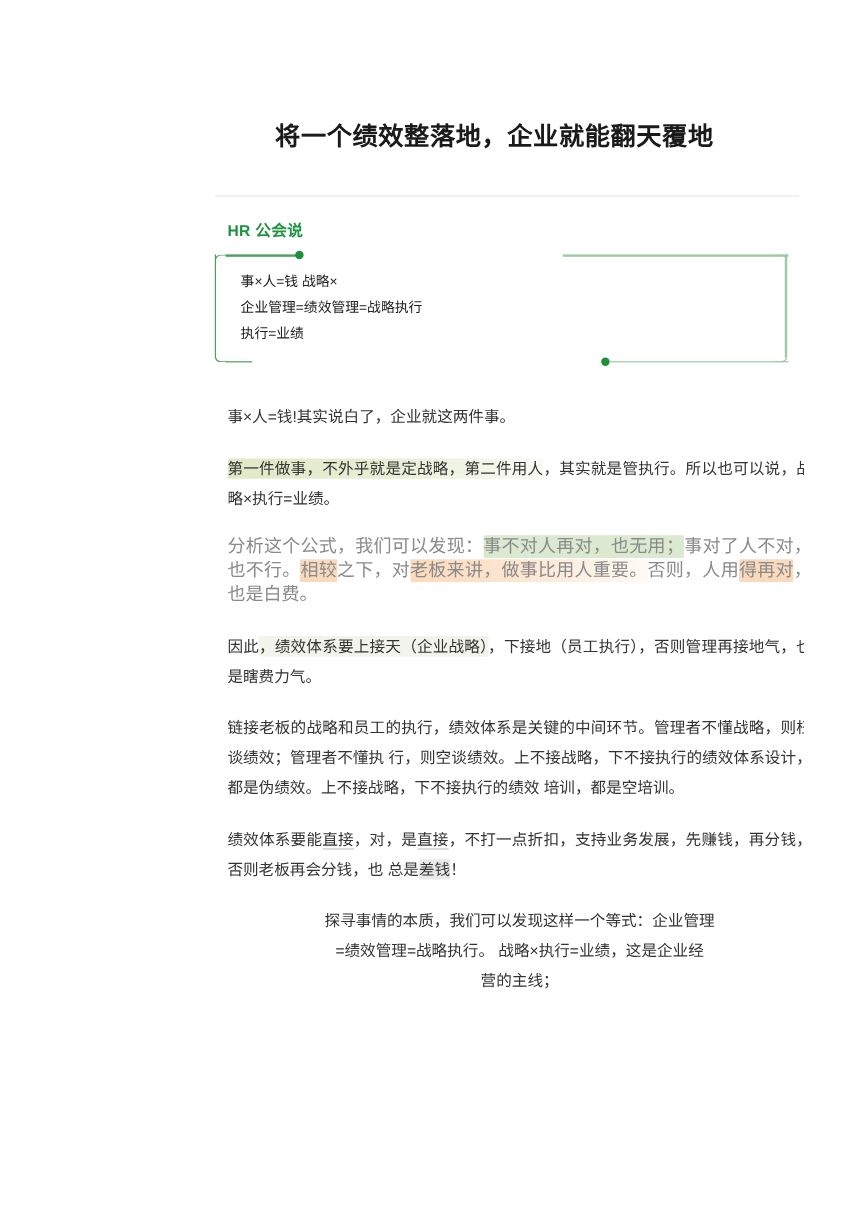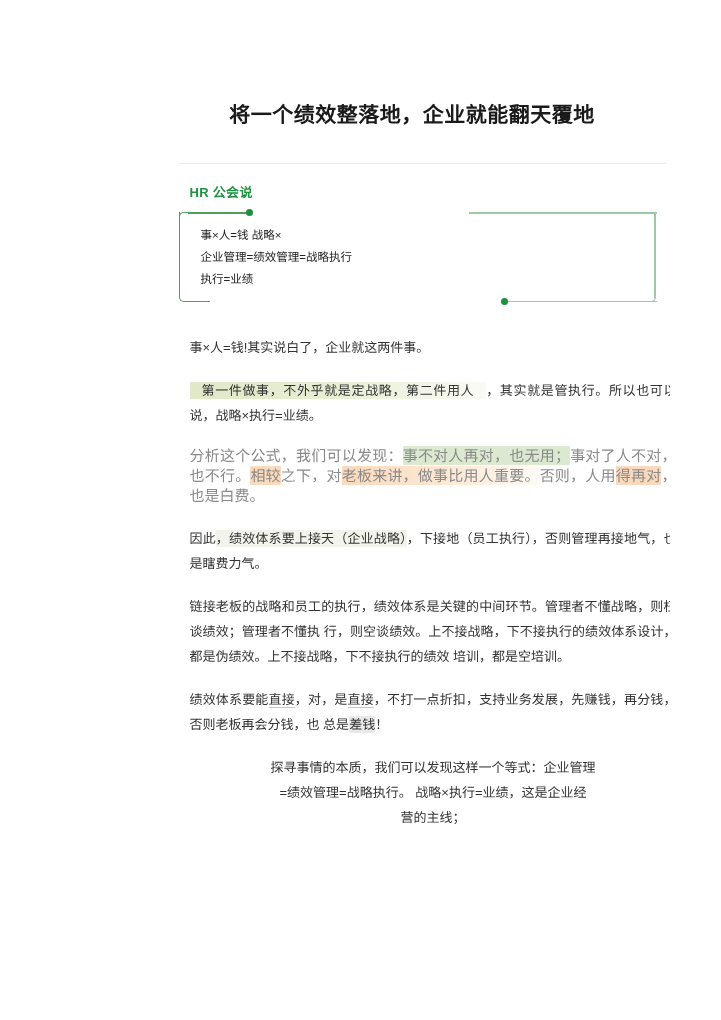--- a/index.html
+++ b/index.html
@@ -179,21 +179,21 @@
   }
   
   p.para.raw {
     text-align: center;
   }
 
   
   mark.hl-green {
     background: linear-gradient(to right, rgba(223,231,196,0.95), rgba(228,235,205,0.85), rgba(240,242,226,0.35));
     color: inherit;
-    padding: 1px 12px;
+    padding: 1px 0;
     border-radius: 1px;
   }
   mark.hl-green-solid {
     background: rgba(213,229,200,0.85);
     color: inherit;
     padding: 1px 0;
     border-radius: 1px;
   }
   mark.hl-orange {
     background: linear-gradient(to right, rgba(250,214,181,0.9), rgba(251,223,196,0.75), rgba(253,238,223,0.3));

